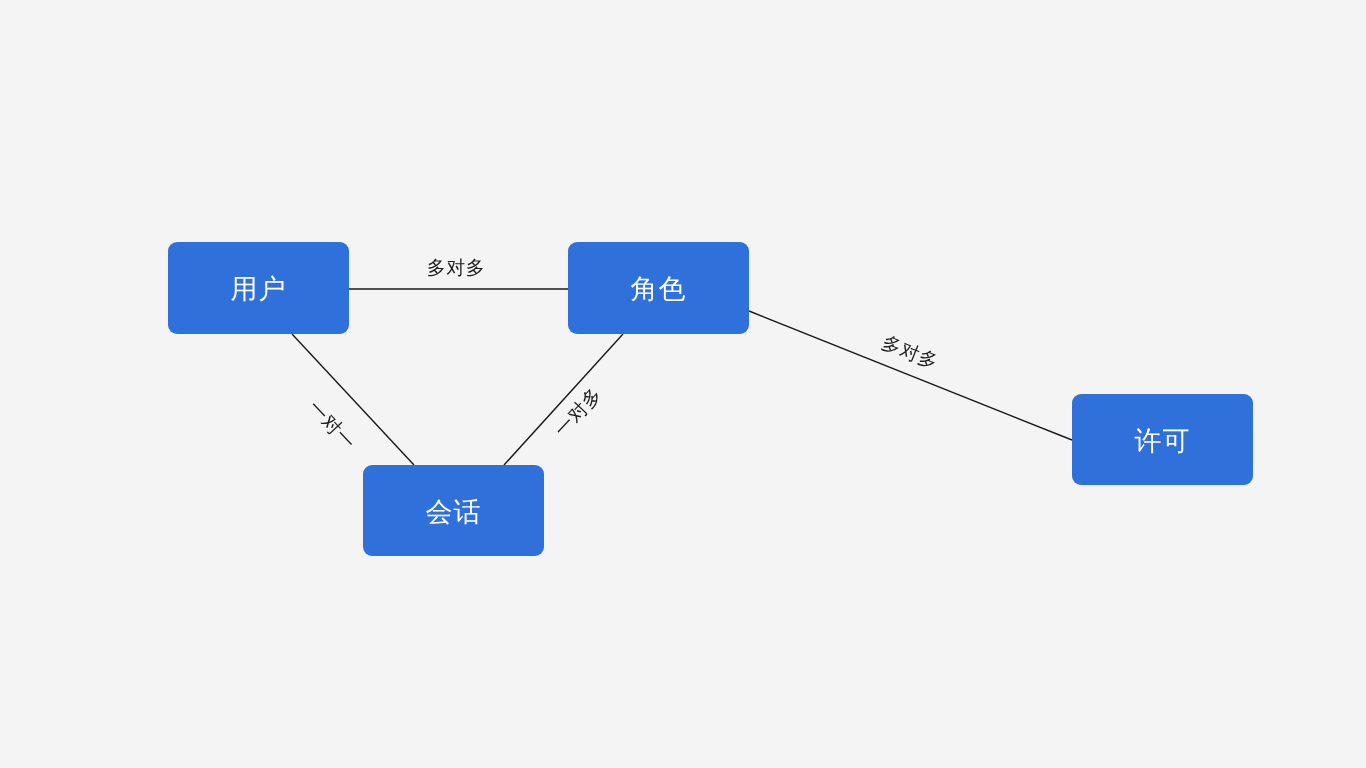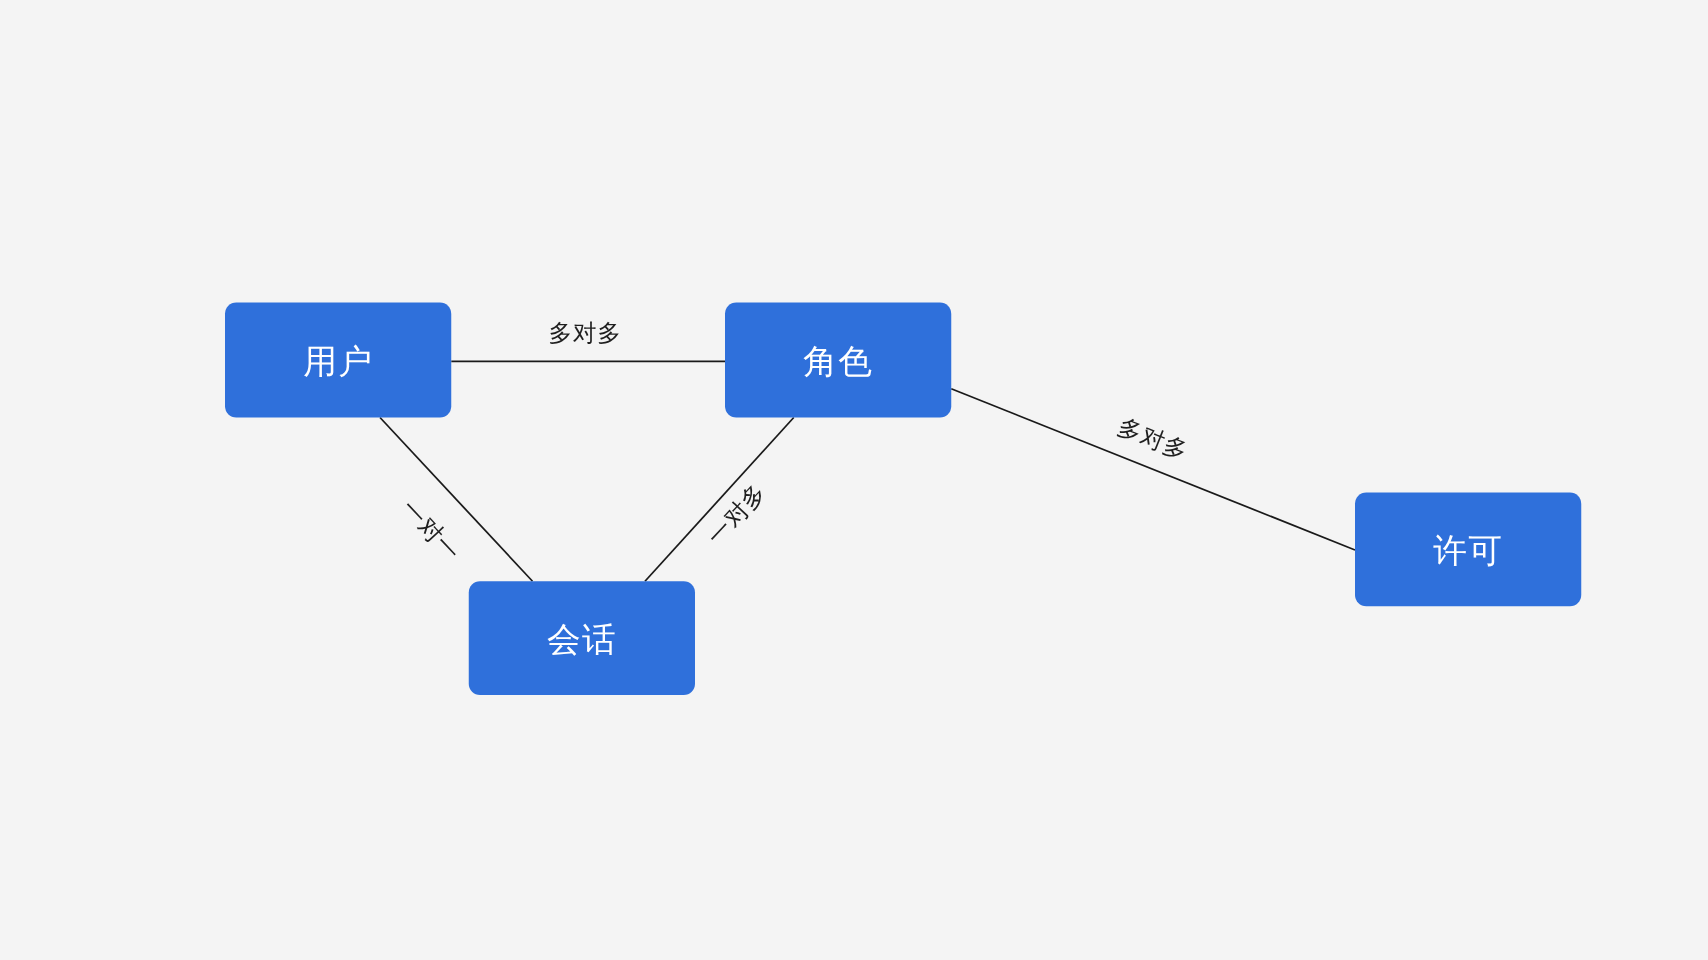--- a/index.html
+++ b/index.html
@@ -10,21 +10,21 @@
   body {
     width: 1366px;
     height: 768px;
     background: #f4f4f4;
     font-family: "Liberation Sans", "DejaVu Sans", sans-serif;
     overflow: hidden;
     position: relative;
   }
   #canvas {
     position: absolute;
-    left: 16px;
+    left: 4px;
     top: 0;
     width: 1084px;
     height: 768px;
   }
   .diagram-svg {
     position: absolute;
     left: 0;
     top: 0;
     width: 1366px;
     height: 768px;

